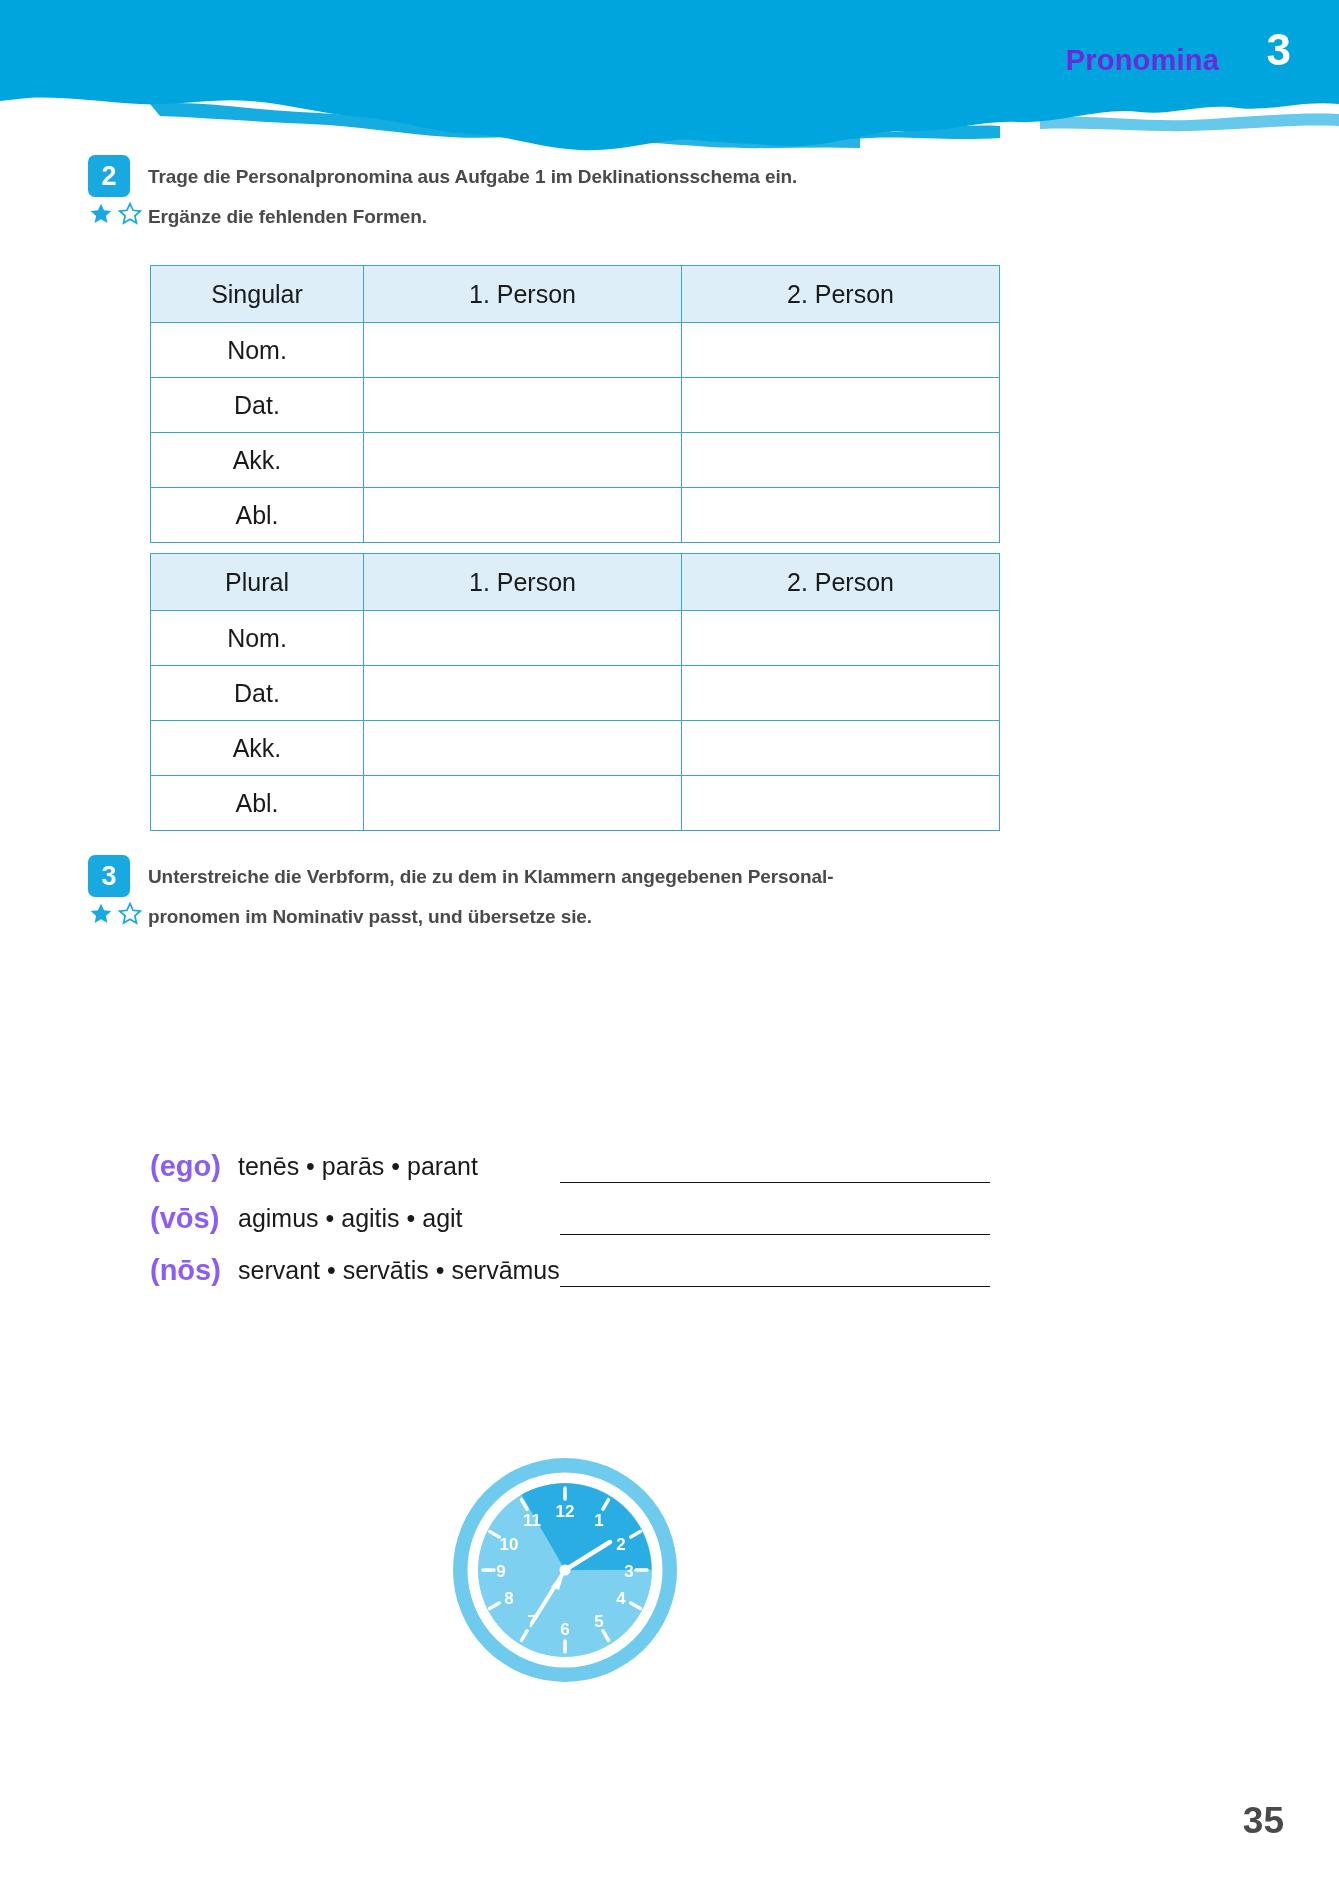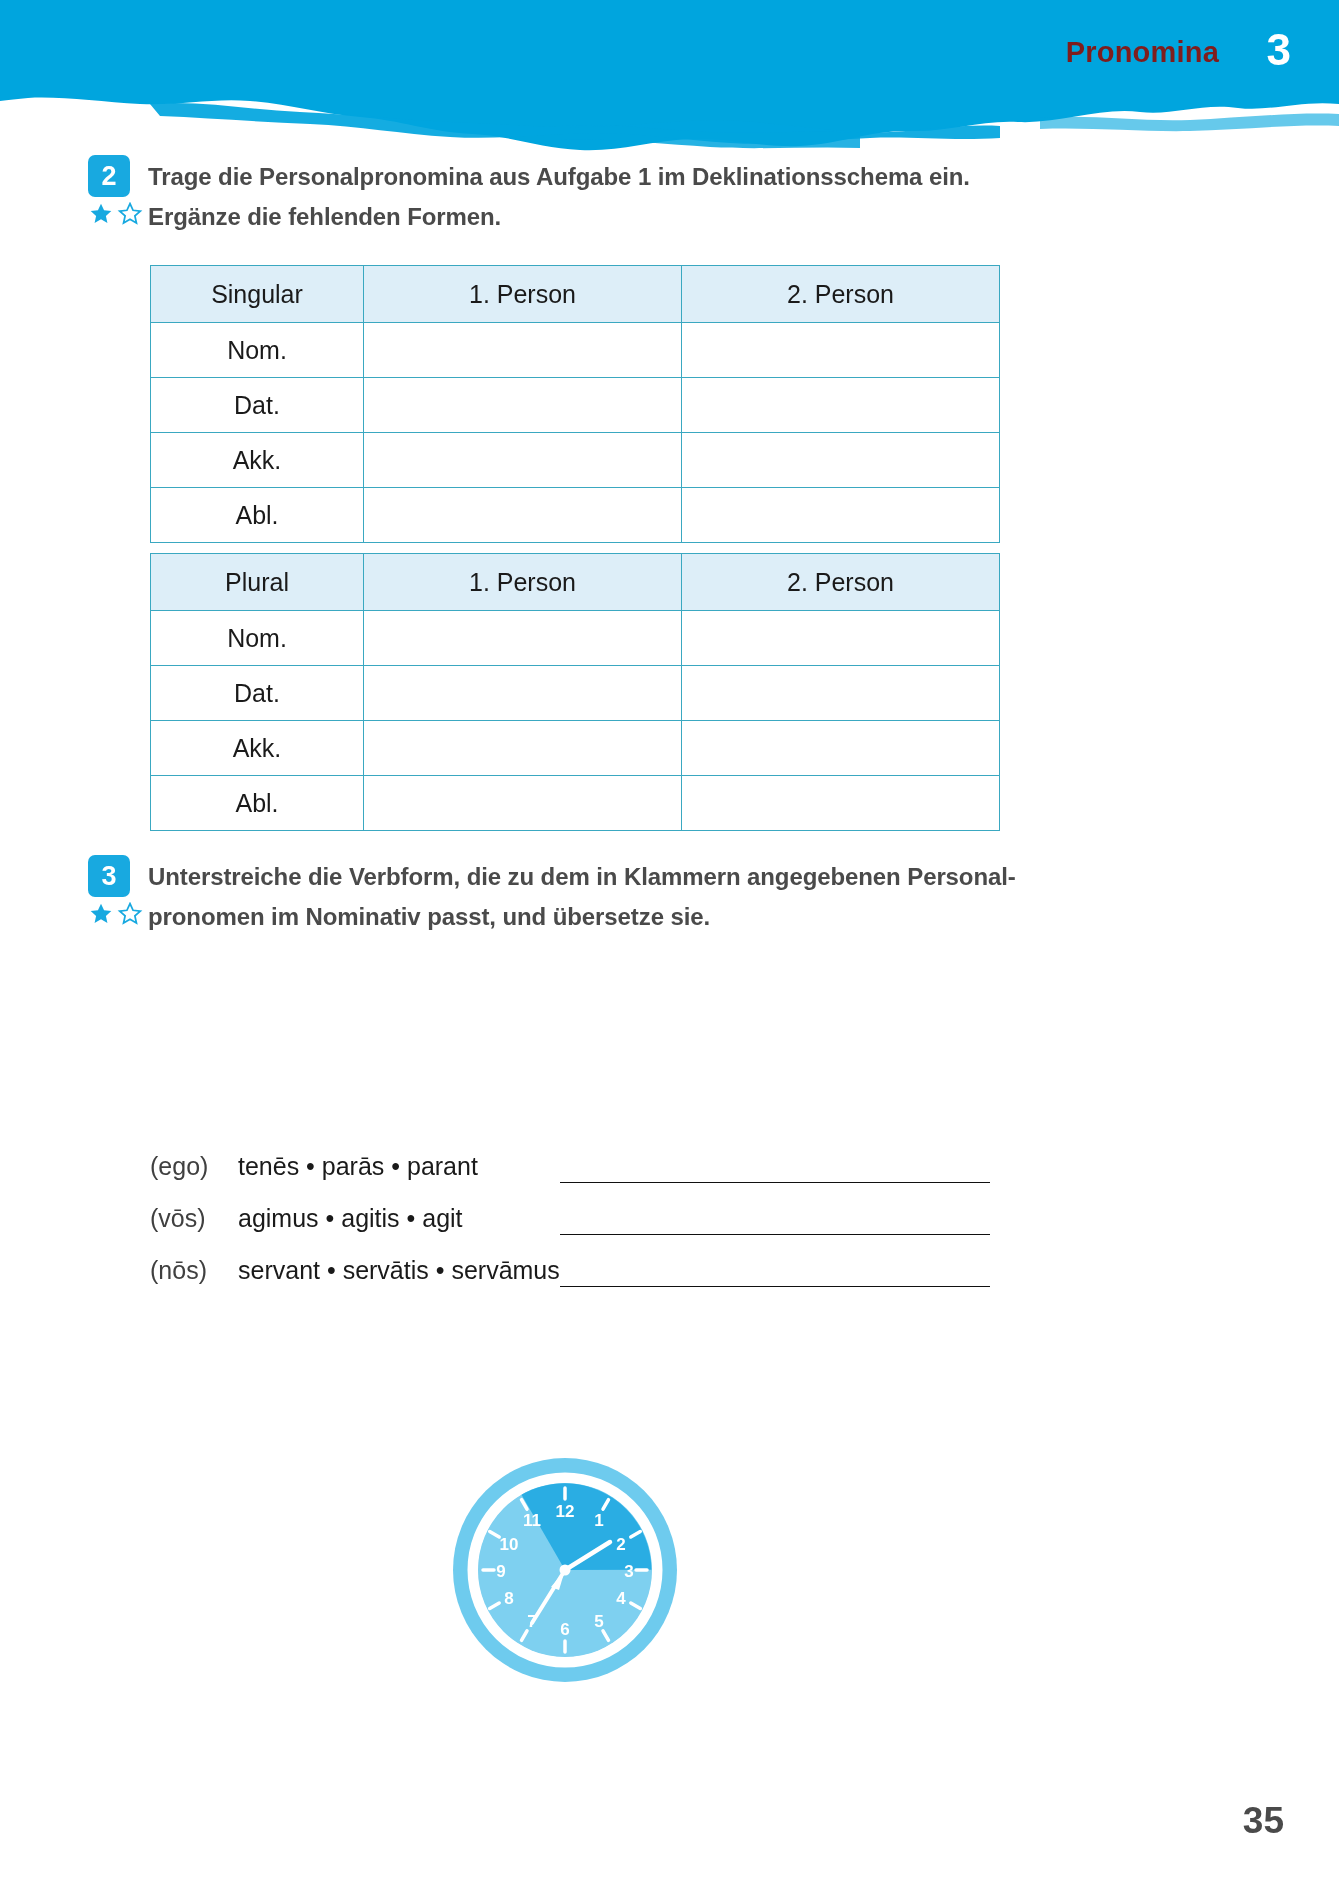--- a/index.html
+++ b/index.html
@@ -22,23 +22,23 @@
     left: 0;
     width: 1339px;
     height: 160px;
     overflow: hidden;
   }
   .header-banner svg {
     display: block;
   }
   .header-title {
     position: absolute;
-    top: 36px;
+    top: 44px;
     right: 120px;
-    color: #7f1d1d;
+    color: #6d28d9;
     font-size: 29px;
     font-weight: bold;
     letter-spacing: 0.2px;
   }
   .header-chapter {
     position: absolute;
     top: 28px;
     right: 48px;
     color: #ffffff;
     font-size: 44px;
@@ -73,21 +73,21 @@
     display: flex;
     gap: 3px;
     align-items: center;
   }
   .ex-stars svg { display: block; }
   .ex-text {
     position: absolute;
     left: 148px;
     width: 870px;
     color: #4a4a4a;
-    font-size: 24px;
+    font-size: 19px;
     font-weight: bold;
     line-height: 40px;
     letter-spacing: -0.1px;
   }
   .ex-text .line2 { display: block; }
 
   
   .decl-table {
     position: absolute;
     left: 150px;
@@ -121,22 +121,23 @@
     width: 860px;
   }
   .verb-row {
     position: relative;
     height: 52px;
     display: flex;
     align-items: center;
   }
   .verb-pron {
     width: 88px;
-    font-size: 25px;
-    color: #404040;
+    font-size: 29px;
+    color: #8b5cf6;
+    font-weight: bold;
   }
   .verb-forms {
     font-size: 25px;
     color: #1a1a1a;
     white-space: nowrap;
   }
   .verb-line {
     position: absolute;
     right: -10px;
     bottom: 9px;

